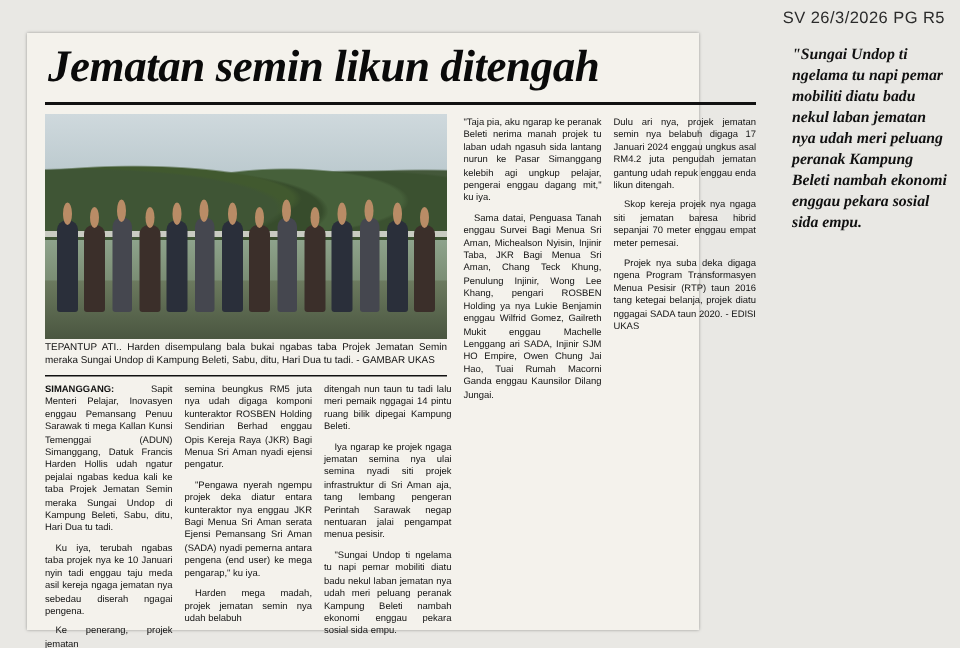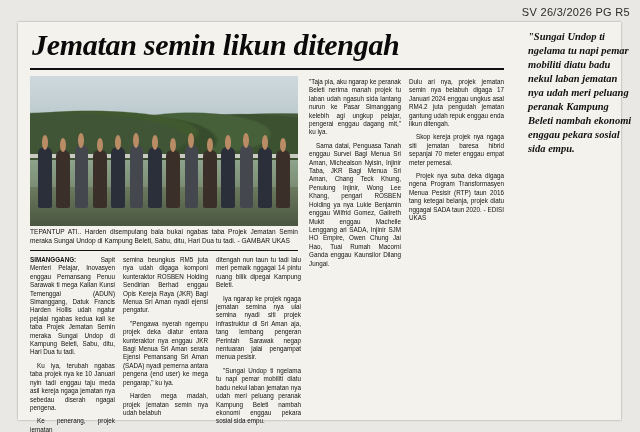--- a/index.html
+++ b/index.html
@@ -12,21 +12,21 @@
   .page{position:relative;width:640px;height:432px;border-radius:18px;}
 
   .corner-date{
     position:absolute;top:6px;right:10px;
     font-family:"Liberation Sans",sans-serif;
     font-size:11px;color:#2b2b2b;letter-spacing:.3px;
   }
 
   .clip{
     position:absolute;left:18px;top:22px;
-    width:603px;height:398px;
+    width:448px;height:398px;
     background:#f4f2ec;
     box-shadow:0 0 2px rgba(0,0,0,.35);
   }
 
   .headline{
     position:absolute;left:14px;top:6px;width:470px;
     font-family:"Liberation Serif",serif;
     font-weight:bold;font-style:italic;
     font-size:30px;line-height:34px;color:#0a0a0a;
     letter-spacing:-.3px;

